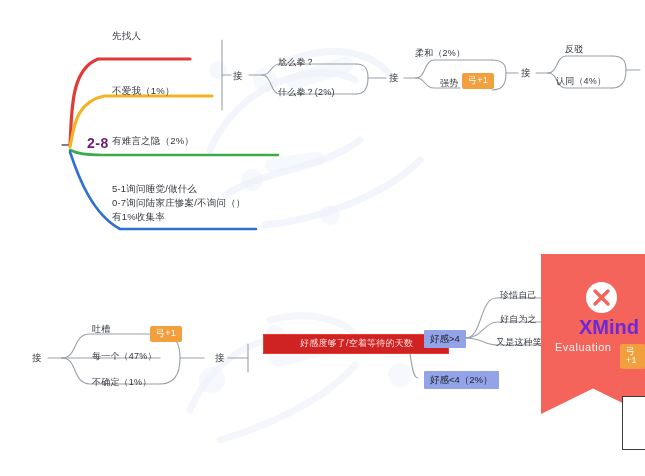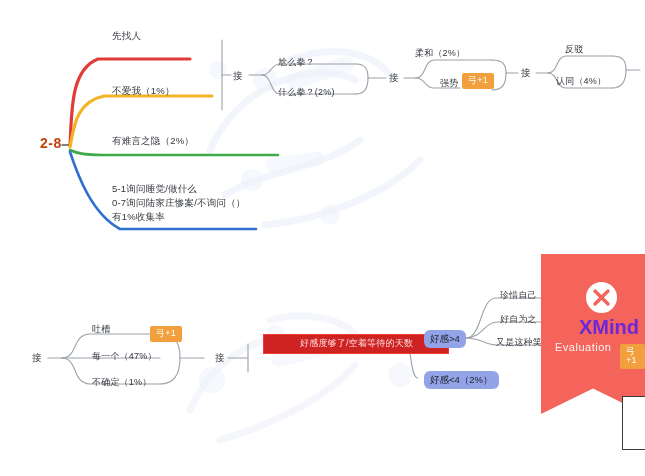--- a/index.html
+++ b/index.html
@@ -19,22 +19,23 @@
     line-height:1.32;
     color:#33373c;
     white-space:pre;
     letter-spacing:.2px;
   }
   .node.small{font-size:9px;}
   .root-label{
     position:absolute;
     font-weight:bold;
     font-size:14px;
-    color:#c2410c;
+    color:#701a75;
     letter-spacing:.5px;
+    margin-left:47px;
   }
   .join{
     position:absolute;
     font-size:9.5px;
     color:#3a3f45;
   }
   .badge{
     position:absolute;
     font-size:9px;
     color:#ffffff;
@@ -43,21 +44,21 @@
     border-radius:2px;
     letter-spacing:.3px;
     line-height:1;
   }
   .badge-blue{
     position:absolute;
     font-size:9.5px;
     color:#20242b;
     background:#93a3e8;
     padding:3px 6px 4px 6px;
-    border-radius:6px;
+    border-radius:1px;
     line-height:1.2;
   }
   .redbox{
     position:absolute;
     background:#cf2222;
     border:1px solid #ef3b2b;
     color:#ffdede;
     font-size:9px;
     padding:4px 6px;
     letter-spacing:.2px;

